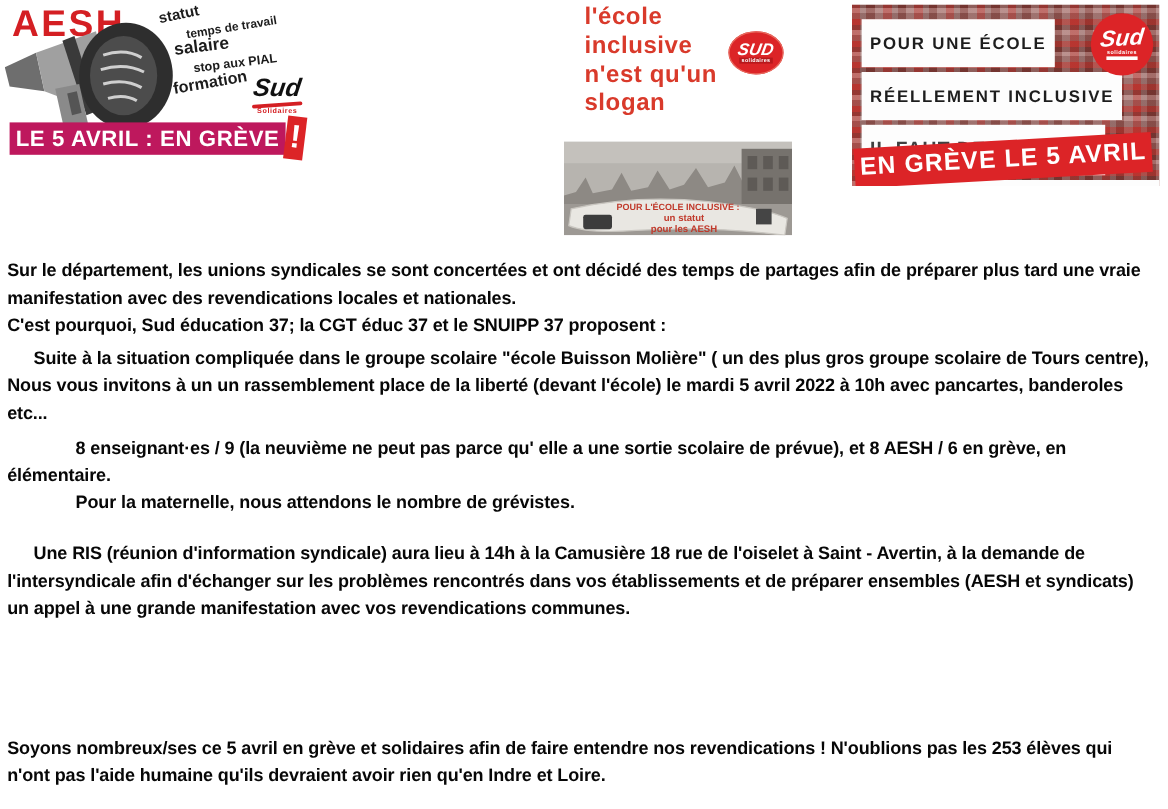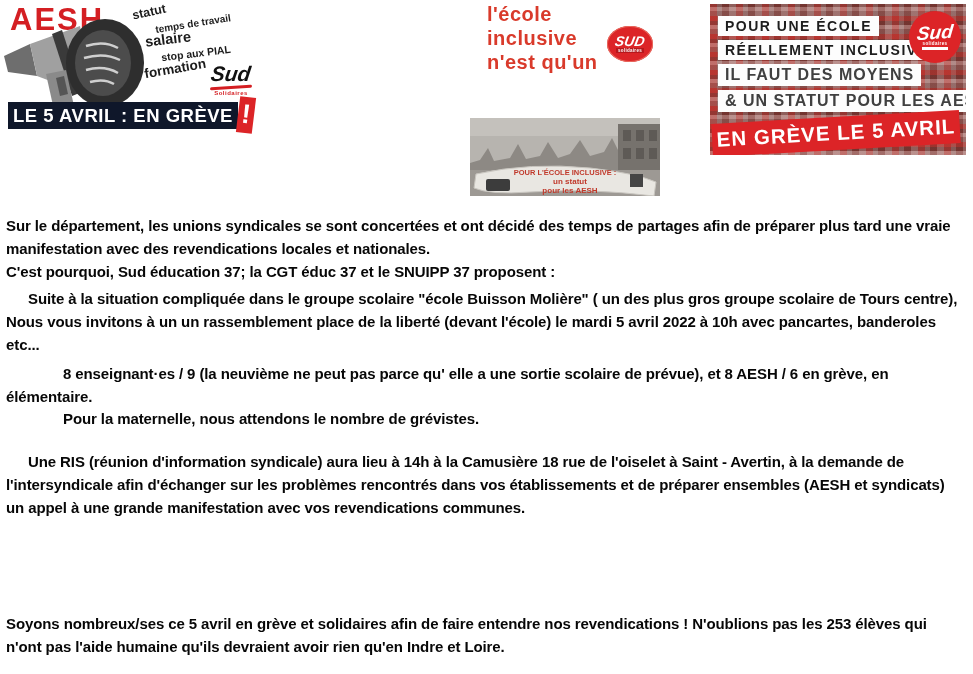--- a/index.html
+++ b/index.html
@@ -28,21 +28,21 @@
   .w-statut{left:128px;top:3px;font-size:12.5px;transform:rotate(-12deg);}
   .w-temps{left:151px;top:16px;font-size:10px;transform:rotate(-9deg);}
   .w-salaire{left:141px;top:29px;font-size:14.5px;transform:rotate(-7deg);}
   .w-pial{left:157px;top:45px;font-size:10.5px;transform:rotate(-7deg);}
   .w-formation{left:140px;top:59px;font-size:13.5px;transform:rotate(-10deg);}
   .sud-logo-left{position:absolute;left:204px;top:62px;width:46px;text-align:center;}
   .sud-logo-left .script{font-size:21px;font-weight:bold;font-style:italic;color:#111;
                          transform:skewX(-8deg);display:inline-block;line-height:20px;}
   .sud-logo-left .bar{height:3px;background:#d41f23;border-radius:2px;transform:rotate(-4deg);margin:1px 2px;}
   .sud-logo-left .sub{font-size:6px;font-weight:bold;color:#d41f23;letter-spacing:0.5px;}
-  .strike-left{position:absolute;left:4px;top:100px;width:230px;height:27px;background:#0f172a;
+  .strike-left{position:absolute;left:4px;top:100px;width:230px;height:27px;background:#be185d;
                color:#fff;font-weight:bold;font-size:18.5px;letter-spacing:0.5px;
                display:flex;align-items:center;justify-content:center;}
   .strike-bang{position:absolute;left:234px;top:95px;width:16px;height:36px;background:#dc2427;
                color:#fff;font-weight:bold;font-size:27px;line-height:34px;text-align:center;
                transform:rotate(7deg);}
 
   
   .banner-mid{position:absolute;left:470px;top:0px;width:190px;height:196px;background:#fff;}
   .slogan{position:absolute;left:17px;top:2px;}
   .slogan div{font-size:20px;font-weight:bold;color:#d93a2b;line-height:24px;letter-spacing:0.5px;}
@@ -57,21 +57,21 @@
 
   
   .banner-right{position:absolute;left:710px;top:4px;width:256px;height:151px;overflow:hidden;
     background-color:#9b4a44;
     background-image:
       repeating-linear-gradient(0deg, rgba(225,225,225,0.30) 0 4px, rgba(35,30,30,0.20) 4px 8px,
         rgba(195,40,35,0.35) 8px 13px, rgba(130,125,125,0.28) 13px 18px),
       repeating-linear-gradient(90deg, rgba(205,45,40,0.45) 0 7px, rgba(160,155,155,0.35) 7px 12px,
         rgba(95,25,20,0.32) 12px 19px, rgba(210,205,205,0.28) 19px 26px);}
   .strips{position:absolute;left:8px;top:12px;}
-  .strip{display:table;margin-bottom:4px;padding:2px 7px;background:#fdfdfd;font-weight:bold;white-space:nowrap;}
+  .strip{display:table;margin-bottom:4px;padding:12px 7px;background:#fdfdfd;font-weight:bold;white-space:nowrap;}
   .strip.black{color:#1d1d1d;font-size:14px;letter-spacing:1.5px;}
   .strip.red{color:#404040;font-size:16px;letter-spacing:1px;}
   .strip-greve{position:absolute;left:2px;top:113px;width:248px;background:#dc2427;color:#fff;
                font-weight:bold;font-size:20.5px;letter-spacing:1px;text-align:center;
                padding:4px 0 5px 0;transform:rotate(-3.2deg);white-space:nowrap;}
   .sud-logo-right{position:absolute;right:5px;top:7px;width:52px;height:52px;background:#dc2427;
                   border-radius:50%;display:flex;flex-direction:column;align-items:center;
                   justify-content:center;}
   .sud-logo-right .script{color:#fff;font-weight:bold;font-style:italic;font-size:19px;line-height:17px;
                           transform:skewX(-10deg) rotate(-4deg);}
@@ -111,20 +111,21 @@
 
     <div class="strike-left">LE 5 AVRIL : EN GRÈVE</div>
     <div class="strike-bang">!</div>
   </div>
 
   <div class="banner-mid">
     <div class="slogan">
       <div>l'école</div>
       <div>inclusive</div>
       <div>n'est qu'un</div>
+      <div>slogan</div>
     </div>
 
     <div class="sud-logo-mid">
       <span class="script">SUD</span>
       <span class="sub">solidaires</span>
     </div>
 
     <svg class="photo-svg" width="190" height="78" viewBox="0 0 190 78">
       <rect width="190" height="78" fill="#b7b4af"></rect>
       <rect width="190" height="18" fill="#c4c1bc"></rect>

